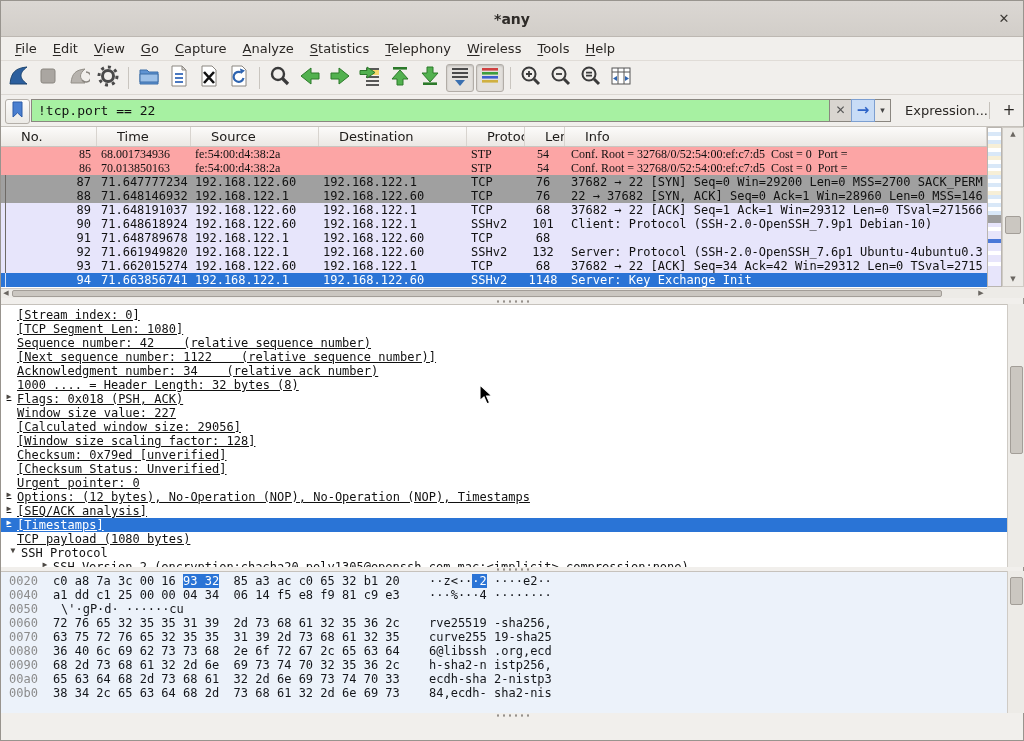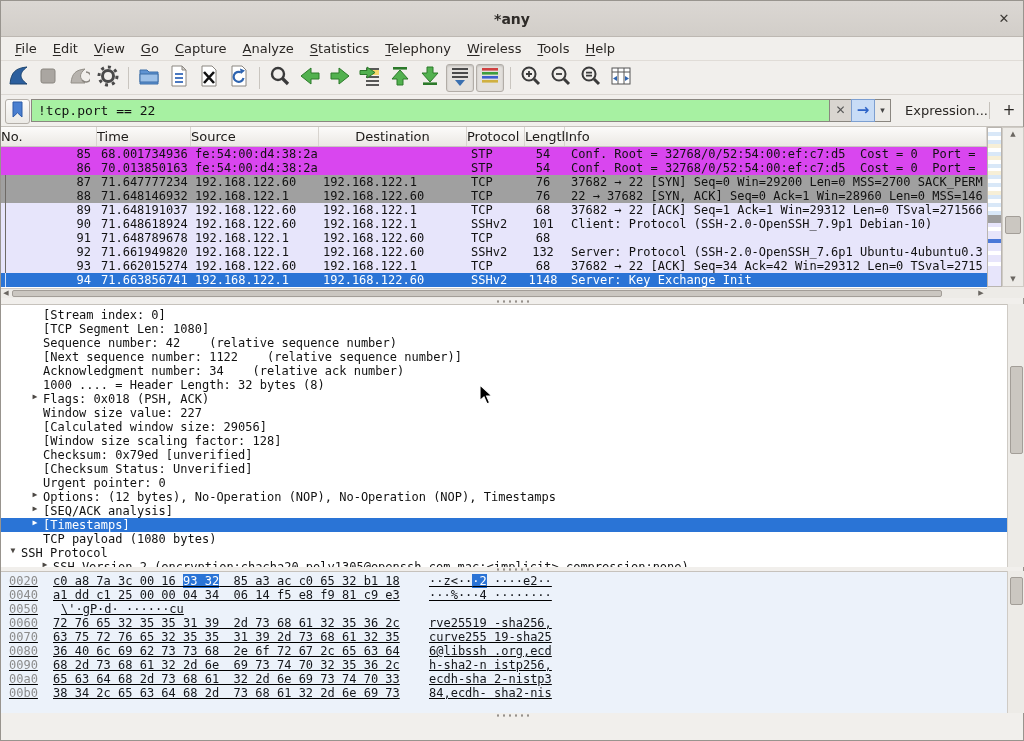--- a/index.html
+++ b/index.html
@@ -24,33 +24,33 @@
   .finput{position:absolute;left:30px;top:4px;width:798px;height:23px;box-sizing:border-box;border:1px solid #8a8680;border-right:none;background:#a7f1a2;font:13px "DejaVu Sans Mono","Liberation Mono",monospace;color:#111;padding:0 6px;outline:none;}
   .fclear{position:absolute;left:828px;top:4px;width:22px;height:23px;box-sizing:border-box;border:1px solid #8a8680;border-right:none;background:#d9d5d0;color:#555;text-align:center;line-height:21px;font-size:12px;font-weight:bold;}
   .fapply{position:absolute;left:850px;top:4px;width:24px;height:23px;box-sizing:border-box;border:1px solid #7d9fd0;background:#c8dcf6;color:#2e64c8;text-align:center;line-height:21px;font-size:15px;font-weight:bold;}
   .fcaret{position:absolute;left:874px;top:4px;width:16px;height:23px;box-sizing:border-box;border:1px solid #8a8680;border-left:none;background:#eceae6;color:#444;text-align:center;line-height:21px;font-size:9px;}
   .fexpr{position:absolute;left:900px;top:4px;height:23px;line-height:23px;font-size:13px;color:#2a2724;padding:0 4px;}
   .fvsep{position:absolute;left:988px;top:7px;width:1px;height:17px;background:#c5c1bb;}
   .fadd{position:absolute;left:998px;top:4px;width:20px;height:23px;line-height:23px;text-align:center;font-size:15px;color:#2a2724;}
   
   .plist{position:absolute;left:0;top:126px;width:1024px;height:171px;background:#fff;border-bottom:1px solid #c6c2bc;box-sizing:border-box;}
   .phead{position:absolute;left:0;top:0;width:986px;height:20px;display:flex;background:linear-gradient(#fcfbfa,#ebe8e4);border-bottom:1px solid #c9c5c0;box-sizing:border-box;}
-  .phead .hc{font-size:13px;color:#1c1a18;line-height:19px;padding-left:0;border-right:1px solid #d8d4cf;box-sizing:border-box;overflow:hidden;white-space:nowrap;}
+  .phead .hc{font-size:13px;color:#1c1a18;line-height:19px;padding-left:20px;border-right:1px solid #d8d4cf;box-sizing:border-box;overflow:hidden;white-space:nowrap;}
   .rowsbox{position:absolute;left:0;top:20px;width:986px;height:140px;overflow:hidden;}
   .prow{display:flex;height:14px;line-height:14px;font:12px "DejaVu Sans Mono","Liberation Mono",monospace;white-space:pre;position:relative;color:#111;}
   .prow span{overflow:hidden;box-sizing:border-box;flex-shrink:0;}
   .c-no{width:96px;text-align:right;padding-right:6px;}
   .c-time{width:94px;padding-left:4px;}
   .c-src{width:128px;padding-left:4px;}
   .c-dst{width:148px;padding-left:4px;}
   .c-proto{width:58px;padding-left:4px;}
   .c-len{width:40px;text-align:center;padding-right:4px;}
   .c-info{width:422px;padding-left:6px;}
-  .h-no{width:96px;}.h-time{width:94px;}.h-src{width:128px;}.h-dst{width:148px;text-align:center;}.h-proto{width:58px;}.h-len{width:40px;}.h-info{width:422px;}
-  .r-stp{background:#d946ef;}
+  .h-no{width:96px;}.h-time{width:94px;}.h-src{width:128px;}.h-dst{width:148px;}.h-proto{width:58px;}.h-len{width:40px;}.h-info{width:422px;}
+  .r-stp{background:#fca5a5;font-family:Liberation Serif, serif;}
   .r-graysyn{background:#a0a0a0;}
   .r-tcp{background:#e7e5fb;}
   .r-sel{background:#2a74d6;color:#fff;}
   .rel::before{content:"";position:absolute;left:4px;top:0;bottom:0;width:1px;background:#6e6a66;}
   .r-sel.rel::before{background:#cfe0f8;}
   .minimap{position:absolute;left:986px;top:0;width:15px;height:160px;border:1px solid #b9b5b0;box-sizing:border-box;background:#fff;display:flex;flex-direction:column;}
   .stripe{flex:1;}
   .vscroll{position:absolute;left:1001px;top:0;width:22px;height:160px;background:#edebe7;border:1px solid #cfcbc5;box-sizing:border-box;}
   .varrow{position:absolute;left:0;width:100%;height:13px;text-align:center;font-size:7px;color:#6a6661;line-height:13px;}
   .vthumb{position:absolute;left:2px;width:16px;background:#cbc7c1;border:1px solid #a39e98;border-radius:2px;box-sizing:border-box;}
@@ -59,28 +59,28 @@
   .hthumb{position:absolute;left:11px;top:1px;width:930px;height:7px;background:#cbc7c1;border:1px solid #a39e98;border-radius:2px;box-sizing:border-box;}
   .corner{position:absolute;left:986px;top:160px;width:38px;height:11px;background:#edebe7;}
   
   .split{position:absolute;left:0;width:100%;background:#f1efec;display:flex;align-items:center;justify-content:center;}
   .grip{width:34px;height:3px;background-image:radial-gradient(circle,#96918b 1px,transparent 1.3px);background-size:6px 3px;background-repeat:repeat-x;}
   
   .details{position:absolute;left:0;top:303px;width:1006px;height:263px;background:#fff;border-top:1px solid #c6c2bc;overflow:hidden;padding-top:3px;box-sizing:border-box;}
   .dl{height:14px;line-height:14px;font:12px "DejaVu Sans Mono","Liberation Mono",monospace;white-space:pre;display:flex;color:#111;}
   .ind0{padding-left:4px;}
   .ind1{padding-left:36px;}
-  .ind2{padding-left:26px;}
+  .ind2{text-decoration:underline;}
   .exp{width:16px;text-align:center;font-size:8px;color:#4c4844;flex-shrink:0;}
   .dl.sel{background:#2a74d6;color:#fff;}
   .dl.sel .exp{color:#fff;}
   .dscroll{position:absolute;left:1006px;top:303px;width:18px;height:263px;background:#edebe7;border-left:1px solid #cfcbc5;box-sizing:border-box;}
   .dthumb{position:absolute;left:2px;width:13px;background:#cbc7c1;border:1px solid #a39e98;border-radius:2px;box-sizing:border-box;}
   
-  .hexpane{position:absolute;left:0;top:570px;width:1006px;height:142px;background:#ecf2fa;border-top:1px solid #c6c2bc;overflow:hidden;padding-top:2px;box-sizing:border-box;text-decoration:underline;}
+  .hexpane{position:absolute;left:0;top:570px;width:1006px;height:142px;background:#ecf2fa;border-top:1px solid #c6c2bc;overflow:hidden;padding-top:2px;box-sizing:border-box;}
   .hx{height:14px;line-height:14px;font:12px "DejaVu Sans Mono","Liberation Mono",monospace;white-space:pre;display:flex;color:#14161a;}
   .off{width:44px;padding-left:8px;color:#8b8b8b;flex-shrink:0;}
   .bytes{width:368px;flex-shrink:0;}
   .ascii{padding-left:8px;}
   .hl{background:#2a74d6;color:#fff;}
   .xscroll{position:absolute;left:1006px;top:570px;width:18px;height:142px;background:#edebe7;border-left:1px solid #cfcbc5;box-sizing:border-box;}
   
   .statusbar{position:absolute;left:0;top:753px;width:100%;height:24px;background:#a3a3a3;border-top:1px solid #c9c5c0;box-sizing:border-box;font-size:13px;color:#2a2724;}
   .expertdot{position:absolute;left:9px;top:5px;width:13px;height:13px;border-radius:50%;background:radial-gradient(circle at 35% 30%,#cfe0f2,#7fa3cc);border:1px solid #55667a;box-sizing:border-box;}
   .commenticon{position:absolute;left:32px;top:4px;}
@@ -560,21 +560,21 @@
   </div>
 
   <div class="split" style="top:566px;height:4px;">
       <div class="grip"></div>
     </div>
 
   <div class="hexpane">
 
       <div class="hx">
         <span class="off">0020</span>
-        <span class="bytes"><span>c0 a8 7a 3c 00 16 </span><span class="hl">93 32</span><span>  85 a3 ac c0 65 32 b1 18</span></span>
+        <span class="bytes"><span>c0 a8 7a 3c 00 16 </span><span class="hl">93 32</span><span>  85 a3 ac c0 65 32 b1 20</span></span>
         <span class="ascii"><span>··z&lt;··</span><span class="hl">·2</span><span> ····e2··</span></span>
       </div>
 
 
       <div class="hx">
         <span class="off">0040</span>
         <span class="bytes"><span>a1 dd c1 25 00 00 04 34  06 14 f5 e8 f9 81 c9 e3</span><span class="hl"></span><span></span></span>
         <span class="ascii"><span>···%···4 ········</span><span class="hl"></span><span></span></span>
       </div>
 

